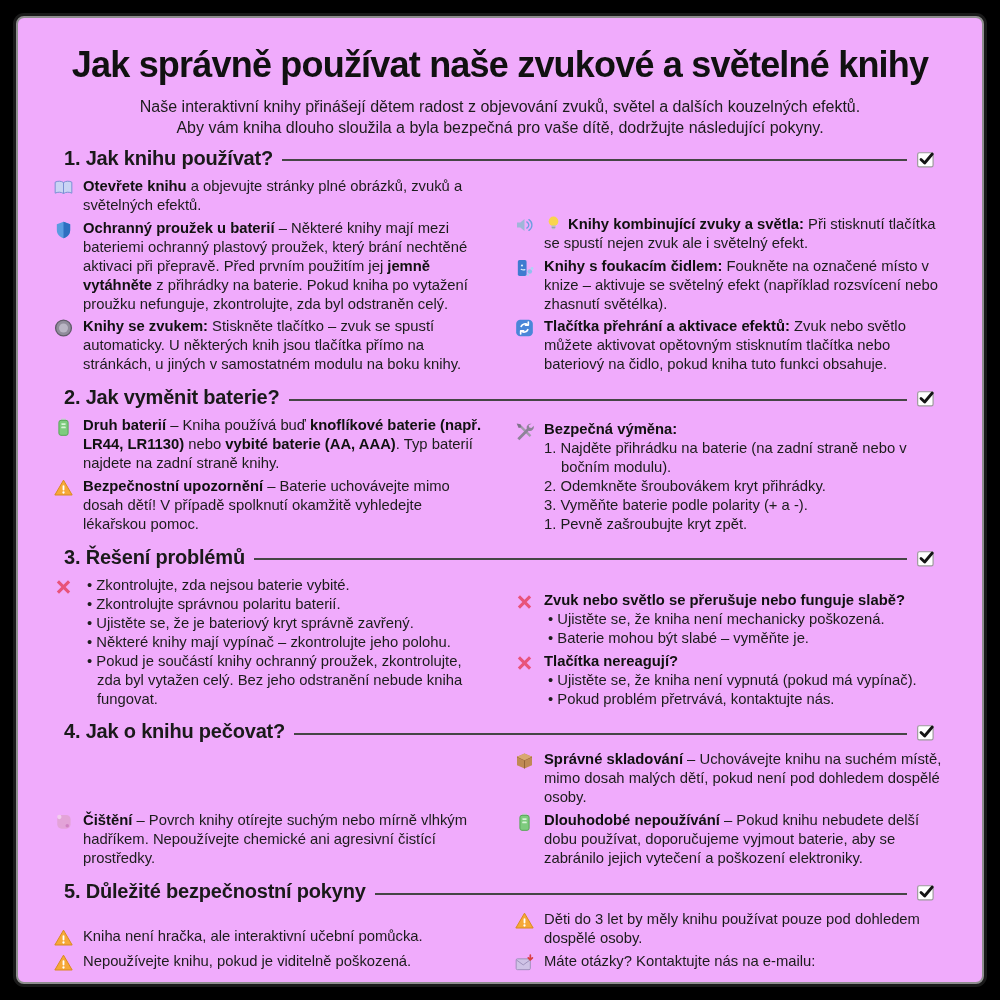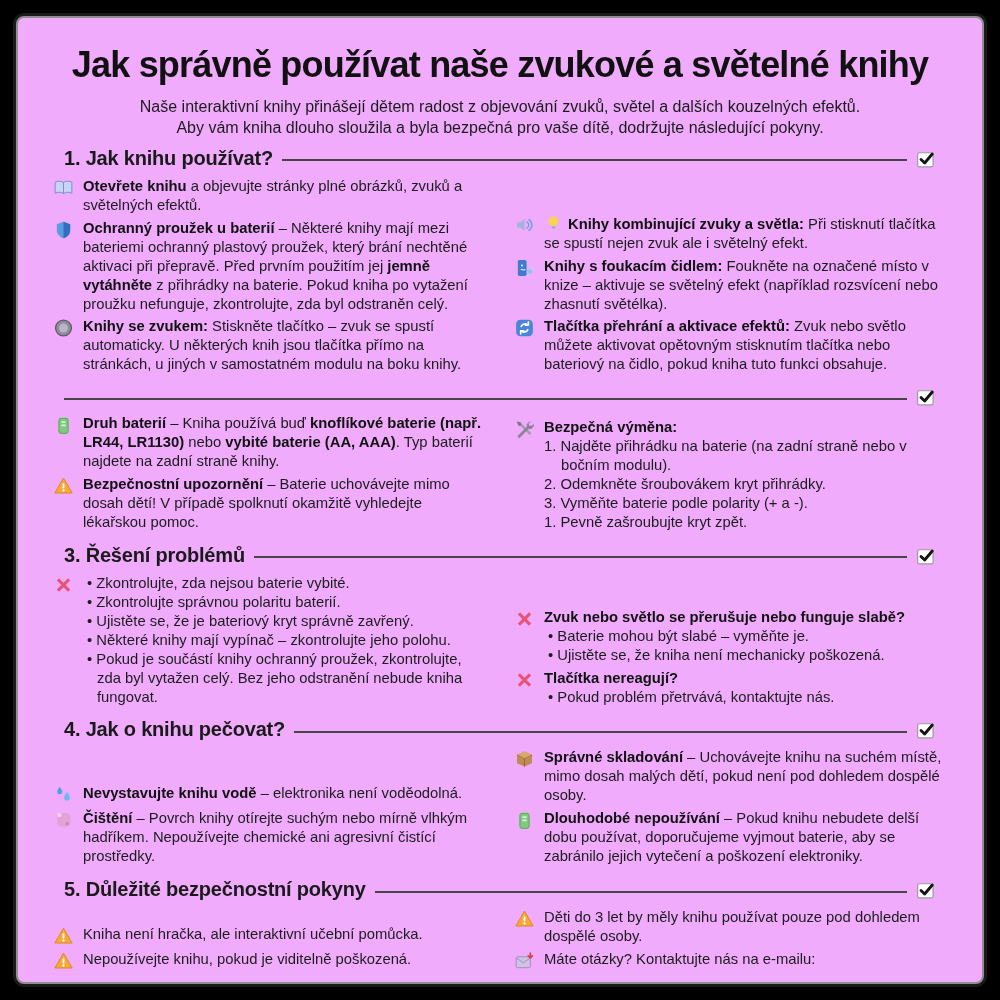--- a/index.html
+++ b/index.html
@@ -122,20 +122,21 @@
               </span>
               <div class="txt">
                 <div class="lead"><b>Tlačítka přehrání a aktivace efektů:</b><span> Zvuk nebo světlo můžete aktivovat opětovným stisknutím tlačítka nebo bateriový na čidlo, pokud kniha tuto funkci obsahuje.</span></div>
               </div>
             </div>
           </div>
         </div>
       </section>
       <section class="section">
         <div class="sec-head">
+          <h2>2. Jak vyměnit baterie?</h2>
           <div class="rule"></div>
           <span class="icon">
             <svg viewBox="0 0 24 24">
               <rect x="2" y="4.5" width="18.5" height="17" rx="2" fill="#fff" stroke="#9a9a9a" stroke-width="1.4"></rect>
               <path d="M6 12.5l4.4 4.3L19.5 6" stroke="#141414" stroke-width="3.4" fill="none" stroke-linecap="round" stroke-linejoin="round"></path>
             </svg>
           </span>
         </div>
         <div class="cols">
           <div class="col">
@@ -215,62 +216,52 @@
           </div>
           <div class="col">
             <div class="item">
               <span class="icon">
                 <svg viewBox="0 0 24 24">
                   <path d="M4 6.6L6.6 4 12 9.4 17.4 4 20 6.6 14.6 12 20 17.4 17.4 20 12 14.6 6.6 20 4 17.4 9.4 12z" fill="#e8537a"></path>
                 </svg>
               </span>
               <div class="txt">
                 <div class="lead"><b>Zvuk nebo světlo se přerušuje nebo funguje slabě?</b></div>
+                <div class="bullet">Ujistěte se, že kniha není mechanicky poškozená.</div>
                 <div class="bullet">Baterie mohou být slabé – vyměňte je.</div>
-                <div class="bullet">Ujistěte se, že kniha není mechanicky poškozená.</div>
               </div>
             </div>
             <div class="item">
               <span class="icon">
                 <svg viewBox="0 0 24 24">
                   <path d="M4 6.6L6.6 4 12 9.4 17.4 4 20 6.6 14.6 12 20 17.4 17.4 20 12 14.6 6.6 20 4 17.4 9.4 12z" fill="#e8537a"></path>
                 </svg>
               </span>
               <div class="txt">
                 <div class="lead"><b>Tlačítka nereagují?</b></div>
+                <div class="bullet">Ujistěte se, že kniha není vypnutá (pokud má vypínač).</div>
                 <div class="bullet">Pokud problém přetrvává, kontaktujte nás.</div>
               </div>
             </div>
           </div>
         </div>
       </section>
       <section class="section">
         <div class="sec-head">
           <h2>4. Jak o knihu pečovat?</h2>
           <div class="rule"></div>
           <span class="icon">
             <svg viewBox="0 0 24 24">
               <rect x="2" y="4.5" width="18.5" height="17" rx="2" fill="#fff" stroke="#9a9a9a" stroke-width="1.4"></rect>
               <path d="M6 12.5l4.4 4.3L19.5 6" stroke="#141414" stroke-width="3.4" fill="none" stroke-linecap="round" stroke-linejoin="round"></path>
             </svg>
           </span>
         </div>
         <div class="cols">
           <div class="col">
-            <div class="item">
-              <span class="icon">
-                <svg viewBox="0 0 24 24">
-                  <path d="M7.5 2.5c1.8 2.3 3 4.1 3 5.7a3 3 0 01-6 0c0-1.6 1.2-3.4 3-5.7z" fill="#4aa3e8"></path>
-                  <path d="M16.2 8.5c2.1 2.6 3.5 4.8 3.5 6.7a3.5 3.5 0 01-7 0c0-1.9 1.4-4.1 3.5-6.7z" fill="#6fb9f0"></path>
-                </svg>
-              </span>
-              <div class="txt">
-                <div class="lead"><b>Nevystavujte knihu vodě</b><span> – elektronika není voděodolná.</span></div>
-              </div>
-            </div>
             <div class="item">
               <span class="icon">
                 <svg viewBox="0 0 24 24">
                   <path d="M4.5 8c0-2.4 2.2-4.5 5.3-4.5h5.4c3.1 0 5.3 2.1 5.3 5.2v6.1c0 3.1-2.2 5.2-5.3 5.2H9.8c-3.1 0-5.3-2.1-5.3-5.2z" fill="#e3a3d8"></path>
                   <circle cx="7" cy="6" r="2.6" fill="#f2cdee"></circle>
                   <circle cx="16.5" cy="16.5" r="2.1" fill="#cf7fc2"></circle>
                 </svg>
               </span>
               <div class="txt">
                 <div class="lead"><b>Čištění</b><span> – Povrch knihy otírejte suchým nebo mírně vlhkým hadříkem. Nepoužívejte chemické ani agresivní čistící prostředky.</span></div>

